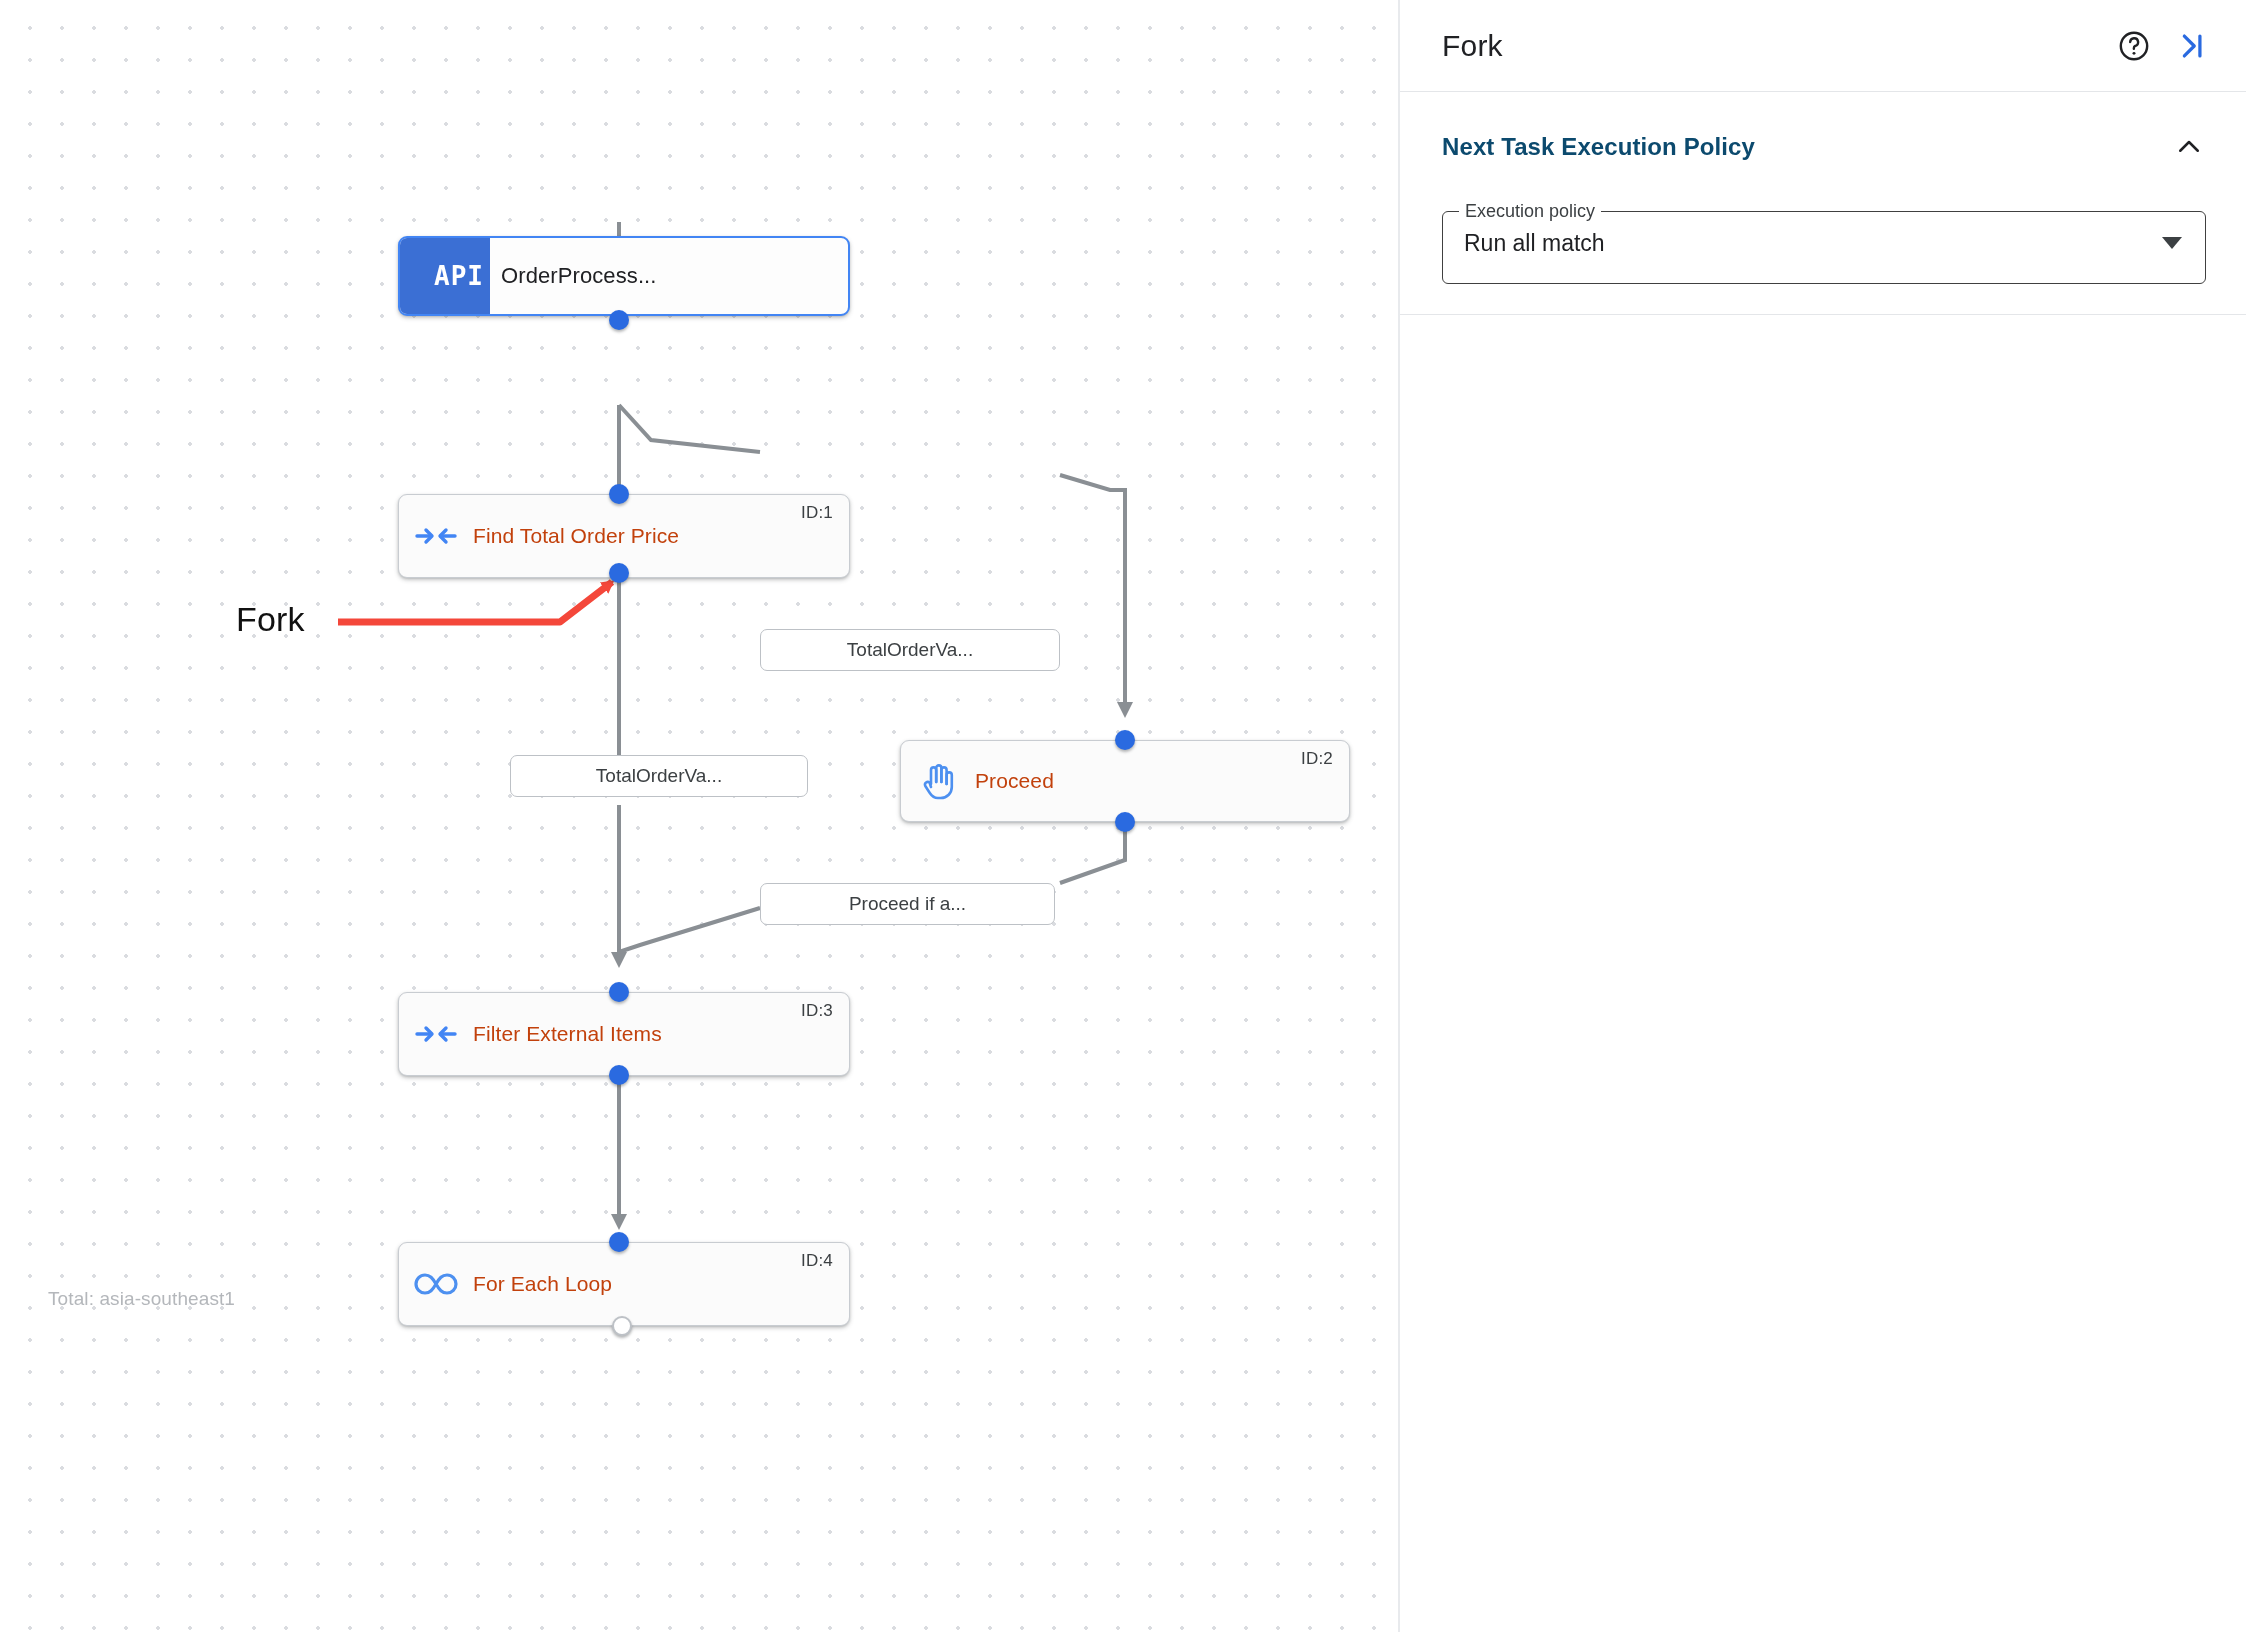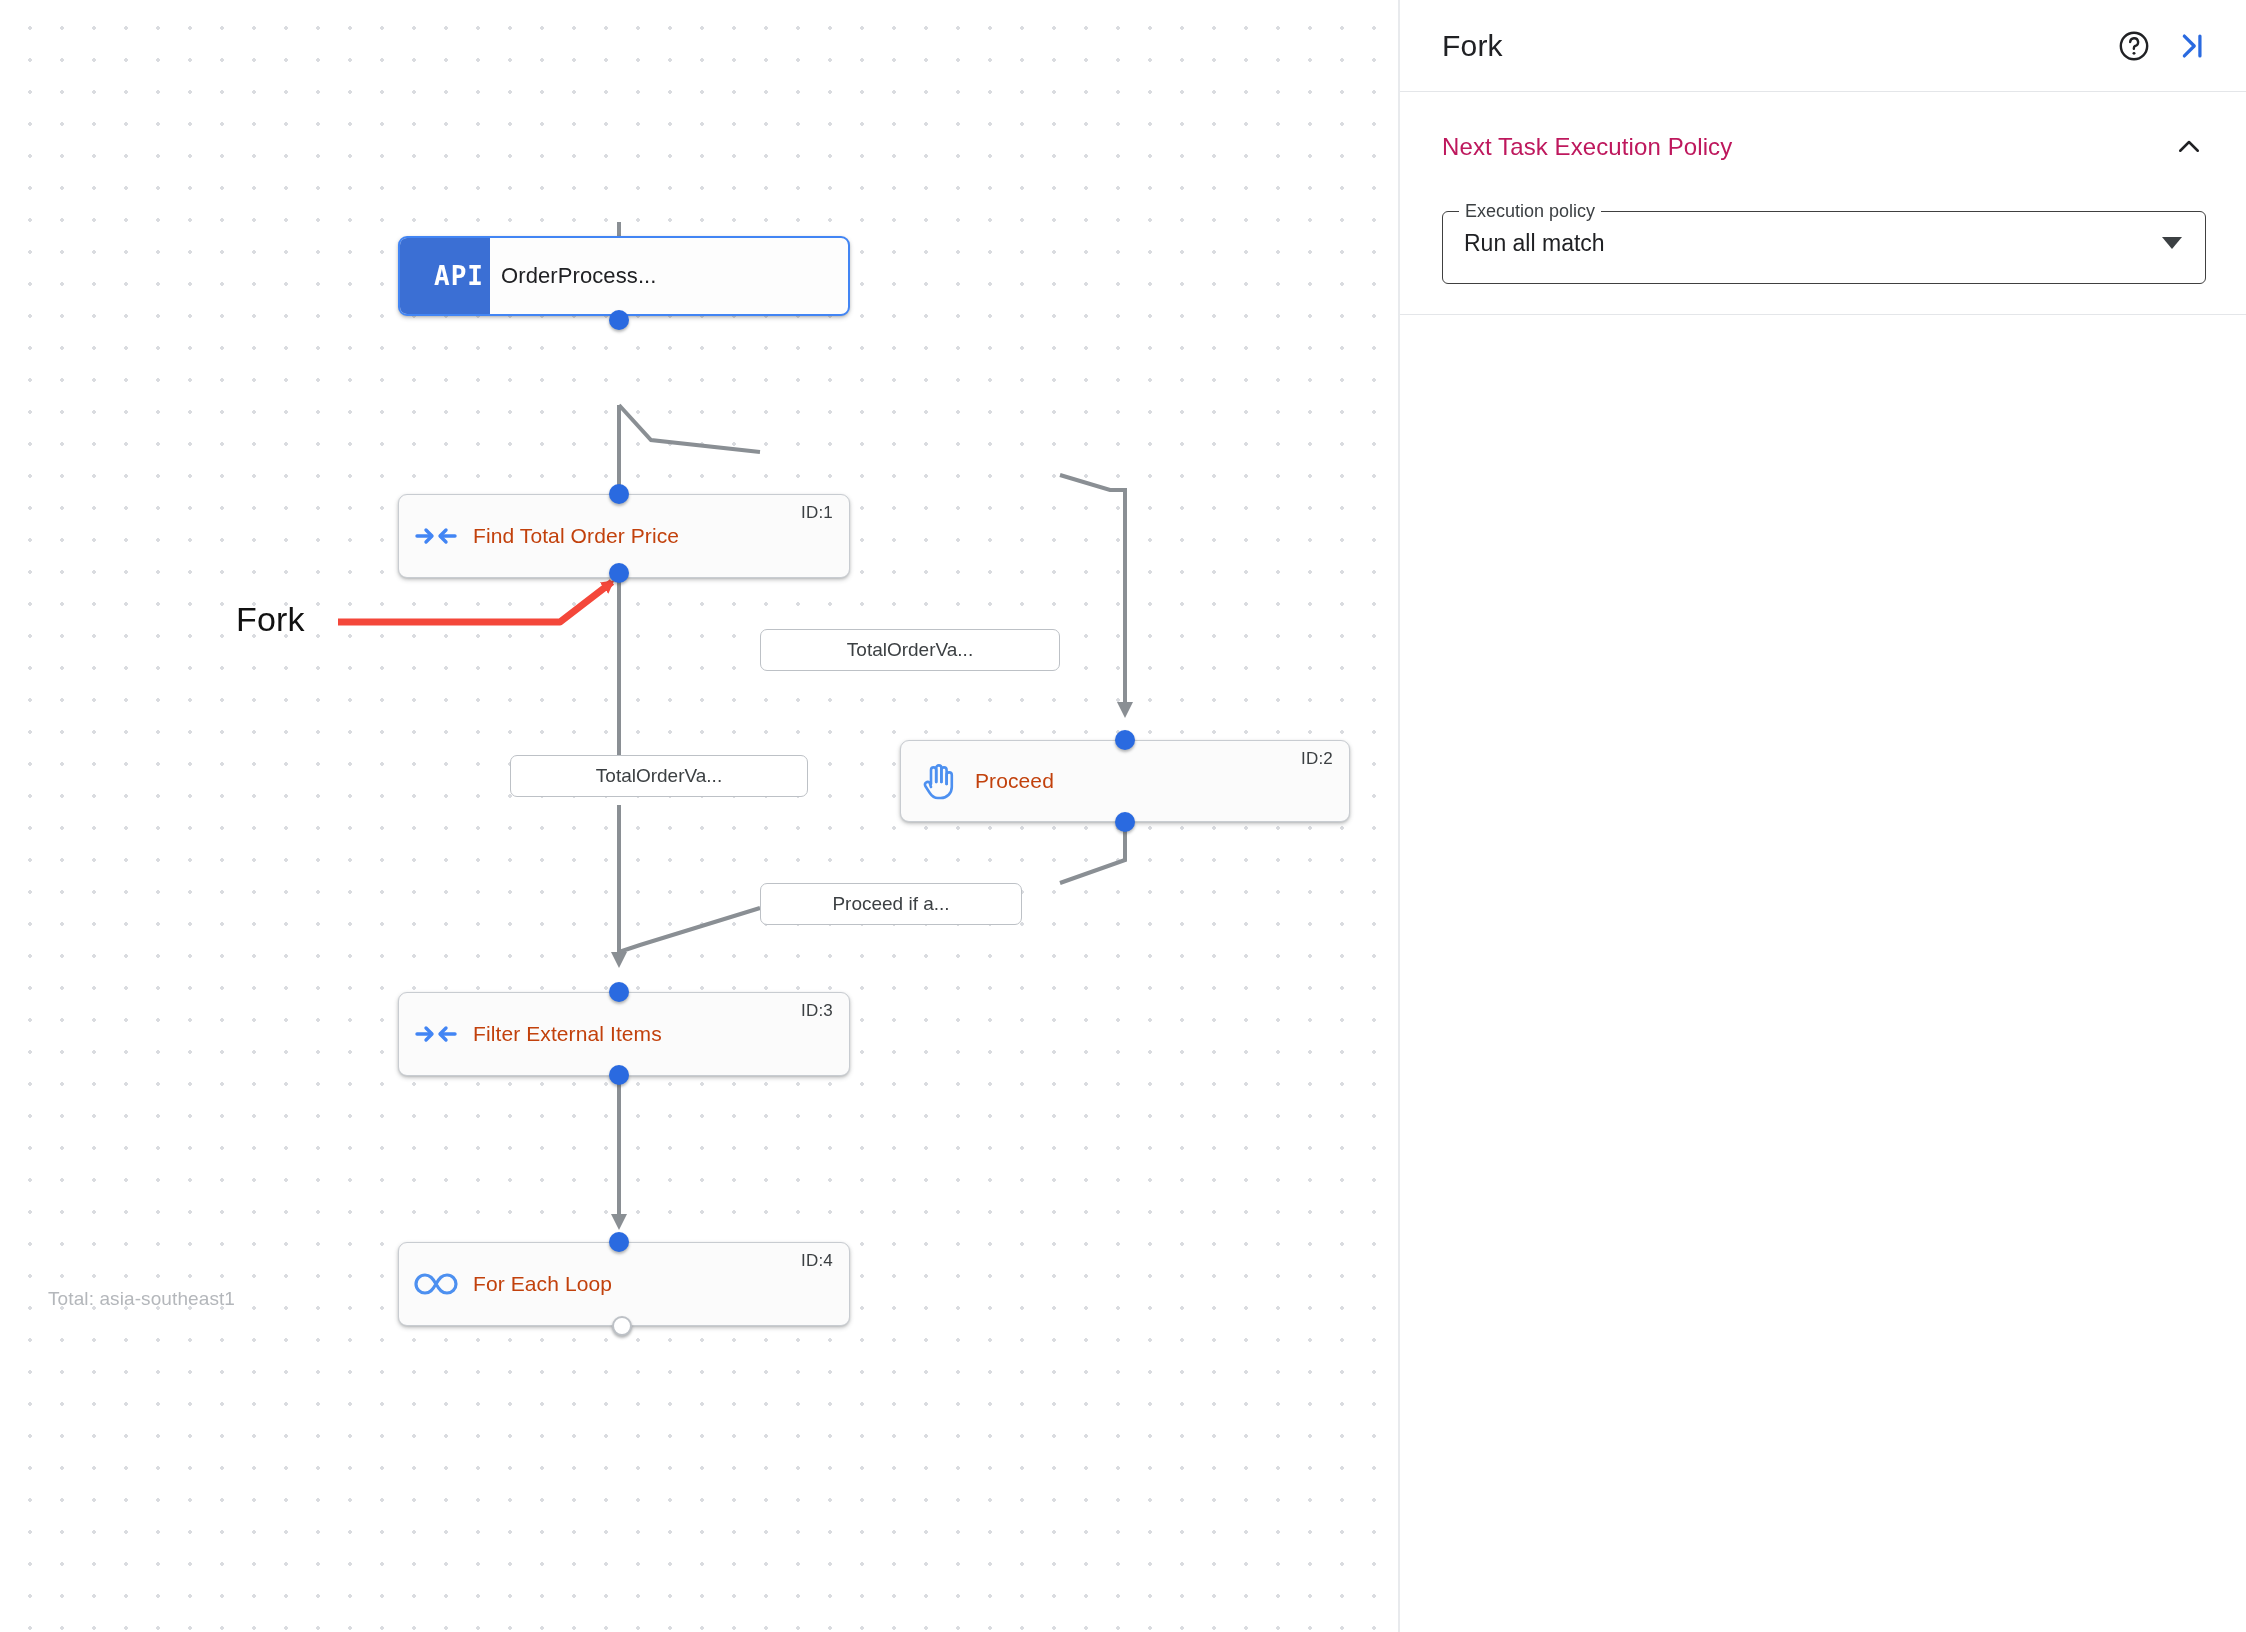--- a/index.html
+++ b/index.html
@@ -121,21 +121,21 @@
     border-radius:50%;cursor:pointer;
   }
   .section{
     padding:38px 42px 30px 42px;
     border-bottom:1px solid #e4e6e9;
   }
   .section-head{
     display:flex;align-items:center;justify-content:space-between;
     margin-bottom:38px;
   }
-  .section-title{font-size:24px;font-weight:400;color:#be185d;letter-spacing:.1px;}
+  .section-title{font-size:24px;font-weight:700;color:#0c4a6e;letter-spacing:.1px;}
   .chevron-up{width:34px;height:34px;display:flex;align-items:center;justify-content:center;cursor:pointer;}
 
   
   .field{position:relative;height:82px;}
   .field fieldset{
     position:absolute;inset:0;margin:0;padding:0 12px;
     border:1px solid #404040;border-radius:6px;
     pointer-events:none;
   }
   .field legend{
@@ -252,21 +252,21 @@
     <span class="dot open" style="left:622px;top:1326px;"></span>
 
     <div class="edge-label" style="left:760px;top:629px;width:300px;">
       <span>TotalOrderVa...</span>
     </div>
 
     <div class="edge-label" style="left:510px;top:755px;width:298px;">
       <span>TotalOrderVa...</span>
     </div>
 
-    <div class="edge-label" style="left:760px;top:883px;width:262px;">
+    <div class="edge-label" style="left:760px;top:883px;width:295px;">
       <span>Proceed if a...</span>
     </div>
 
     <div class="annot-label" style="left:236px;top:600px;">Fork</div>
 
     <div class="region-label">Total: asia-southeast1</div>
   </div>
 
   <div class="panel">
 

